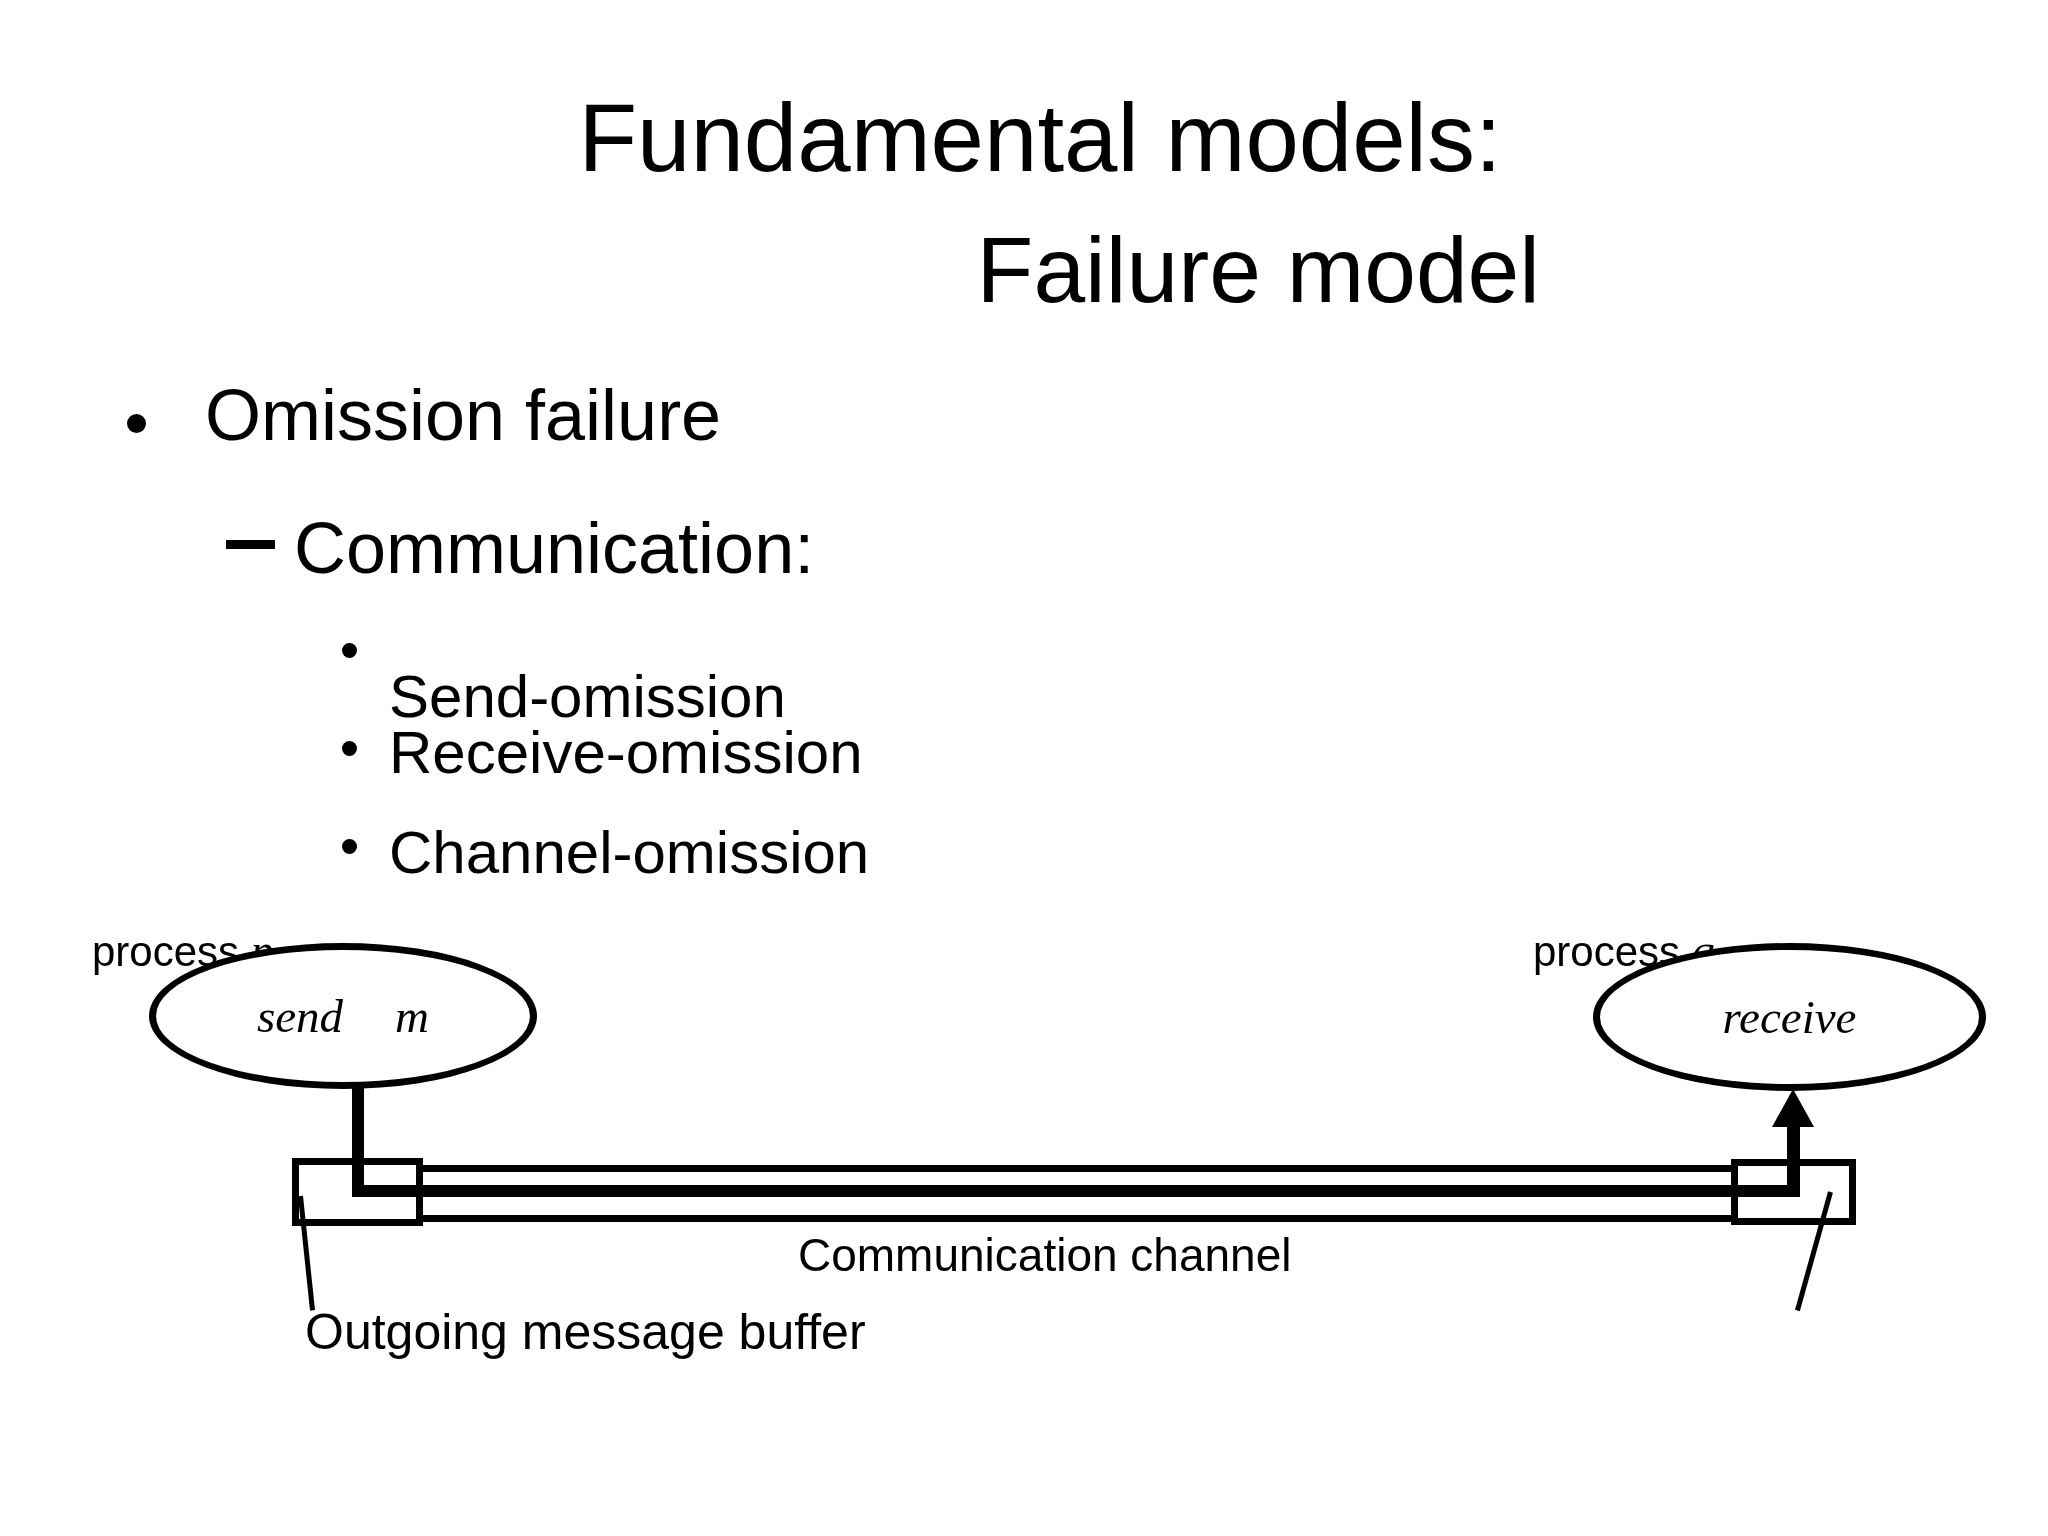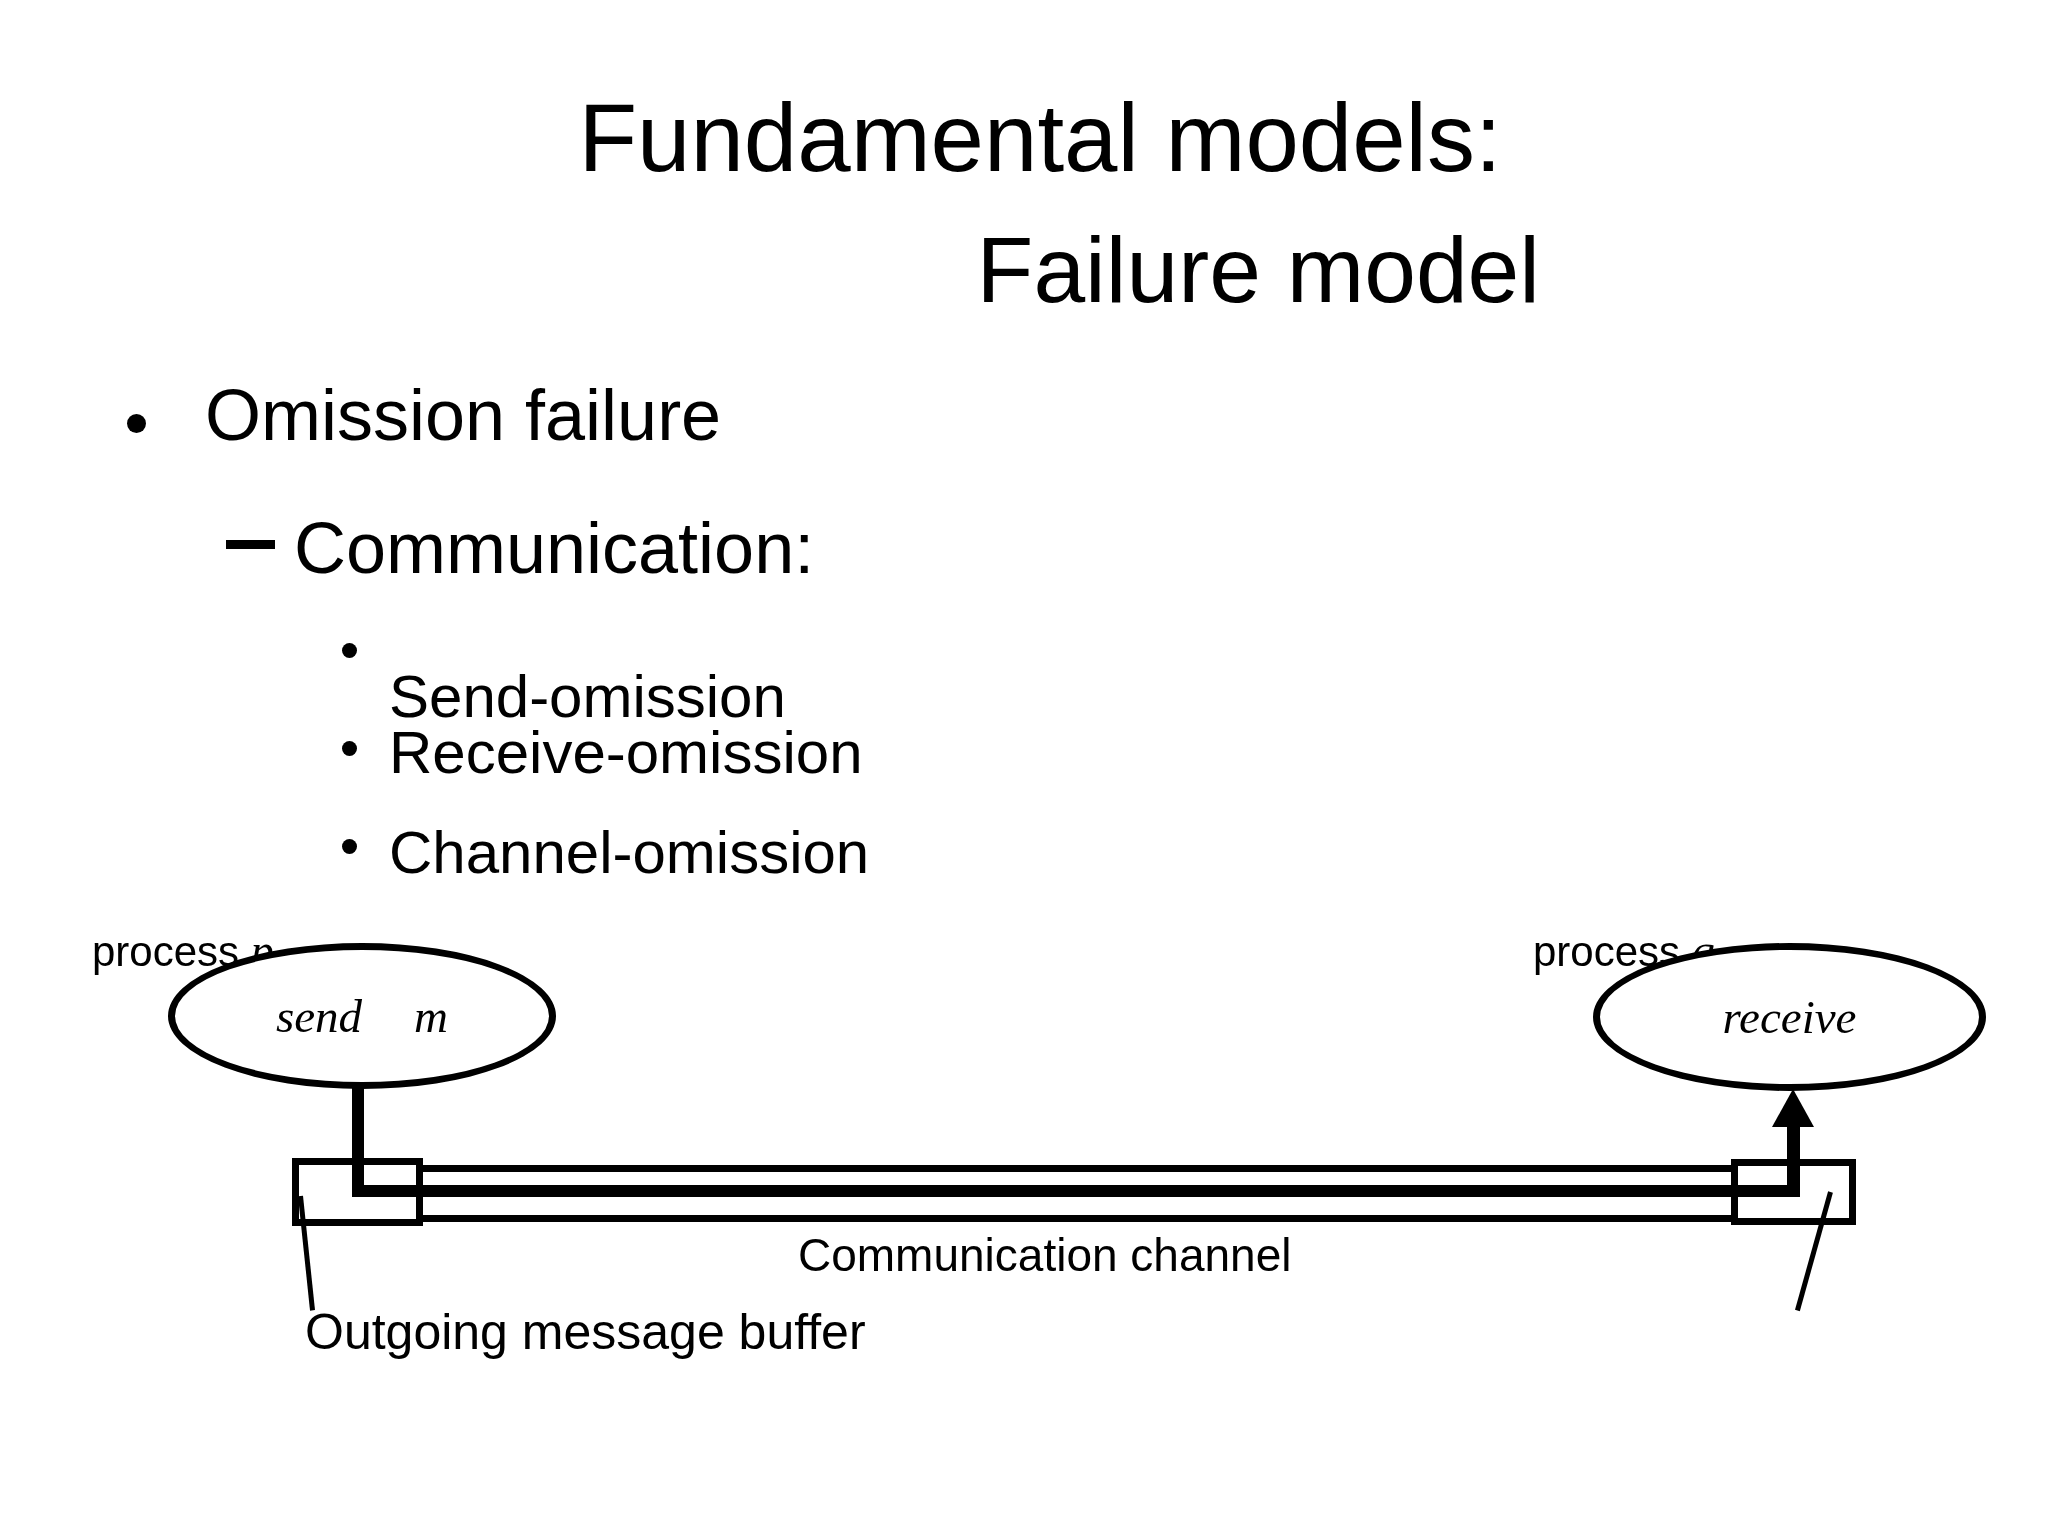--- a/index.html
+++ b/index.html
@@ -35,21 +35,21 @@
   
   .proc-label{font-size:42px;line-height:1.1;white-space:nowrap;margin-top:40px;}
   .proc-p{left:92px;top:886px;}
   .proc-q{left:1533px;top:886px;}
   .serif-var{font-family:"Liberation Serif",serif;font-style:italic;font-size:46px;}
   .ellipse{
     border:7px solid #000;border-radius:50%;background:#fff;
     display:flex;align-items:center;justify-content:center;
     box-sizing:border-box;
   }
-  .ellipse-p{left:168px;top:943px;width:388px;height:146px;}
+  .ellipse-p{left:149px;top:943px;width:388px;height:146px;}
   .ellipse-q{left:1593px;top:943px;width:393px;height:148px;}
   .op-text{
     font-family:"Liberation Serif",serif;font-style:italic;
     font-size:47px;white-space:nowrap;
   }
   .send-gap{display:inline-block;width:52px;}
   .channel-label{left:798px;top:1228px;font-size:46px;white-space:nowrap;}
   .buffer-label{font-size:50px;white-space:nowrap;top:1303px;}
   .buffer-label.out{left:305px;text-align:center;}
   .buffer-label.in{left:1479px;}

